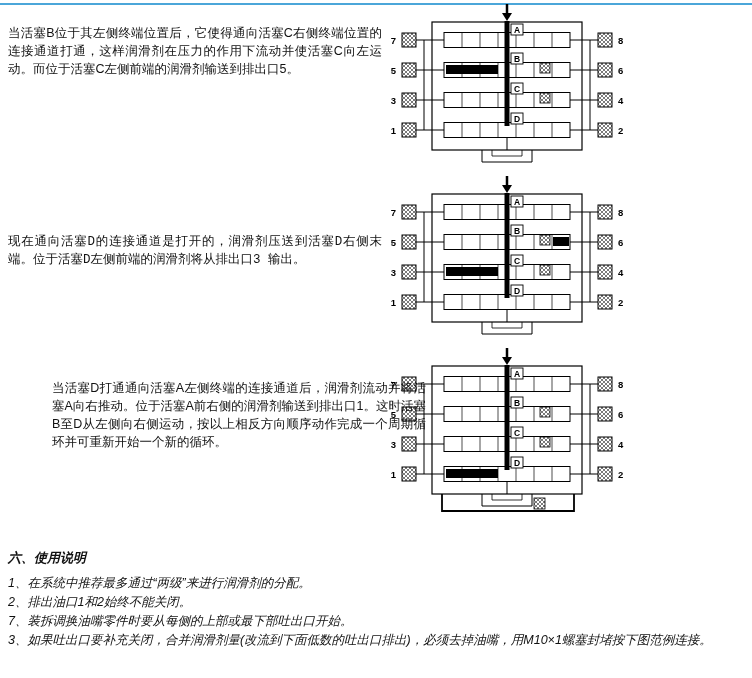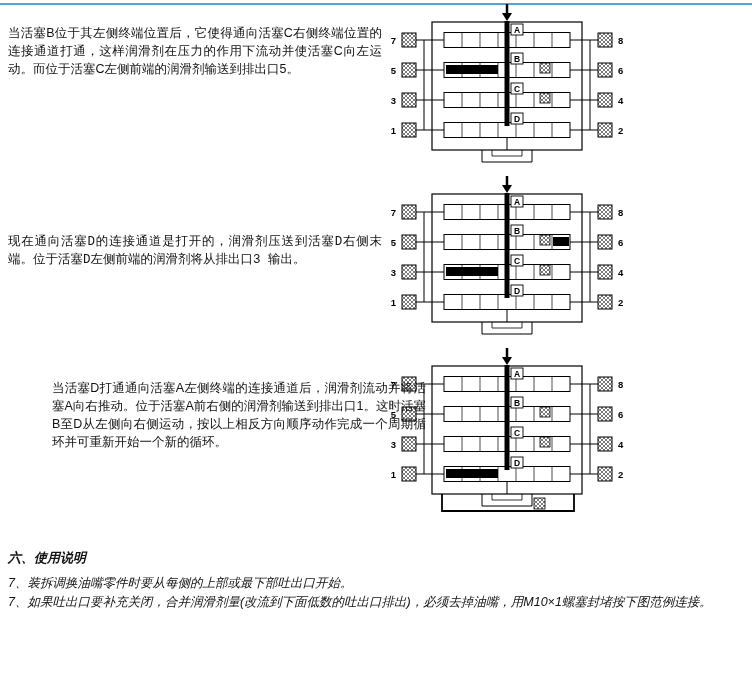--- a/index.html
+++ b/index.html
@@ -166,17 +166,19 @@
       <rect x="129" y="109" width="12" height="11" fill="#fff" stroke="#000" stroke-width="0.9"></rect>
       <text x="135" y="28.6" text-anchor="middle" font-size="8.5" font-weight="bold">A</text>
       <text x="135" y="57.6" text-anchor="middle" font-size="8.5" font-weight="bold">B</text>
       <text x="135" y="87.6" text-anchor="middle" font-size="8.5" font-weight="bold">C</text>
       <text x="135" y="117.6" text-anchor="middle" font-size="8.5" font-weight="bold">D</text>
     </g>
   </svg>
 
   <div class="instructions">
     <div class="ins-head">六、使用说明</div>
+    <div class="ins-item">1、在系统中推荐最多通过“两级”来进行润滑剂的分配。</div>
+    <div class="ins-item">2、排出油口1和2始终不能关闭。</div>
     <div class="ins-item">7、装拆调换油嘴零件时要从每侧的上部或最下部吐出口开始。</div>
-    <div class="ins-item">7、如果吐出口要补充关闭，合并润滑剂量(改流到下面低数的吐出口排出)，必须去掉油嘴，用M10×1螺塞封堵按下图范例连接。</div>
+    <div class="ins-item">3、如果吐出口要补充关闭，合并润滑剂量(改流到下面低数的吐出口排出)，必须去掉油嘴，用M10×1螺塞封堵按下图范例连接。</div>
   </div>
 
 </div>
 
 </body></html>

